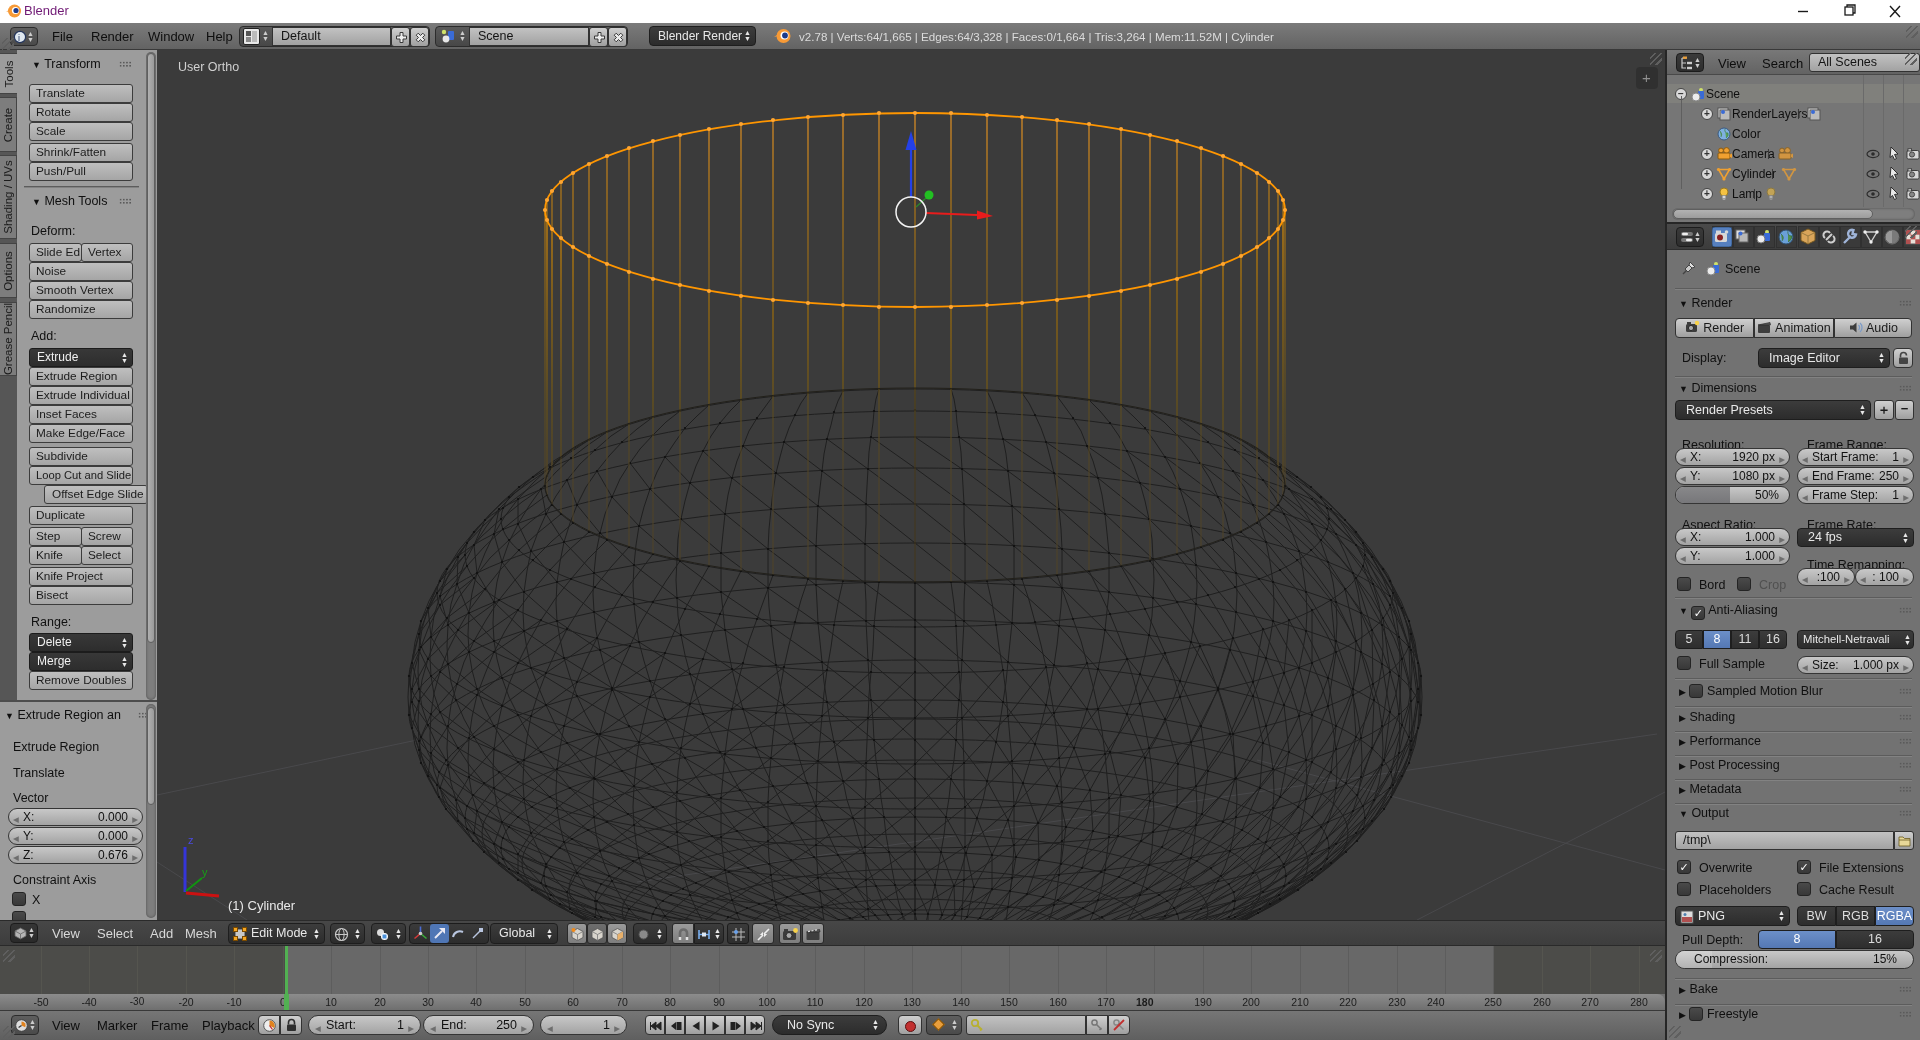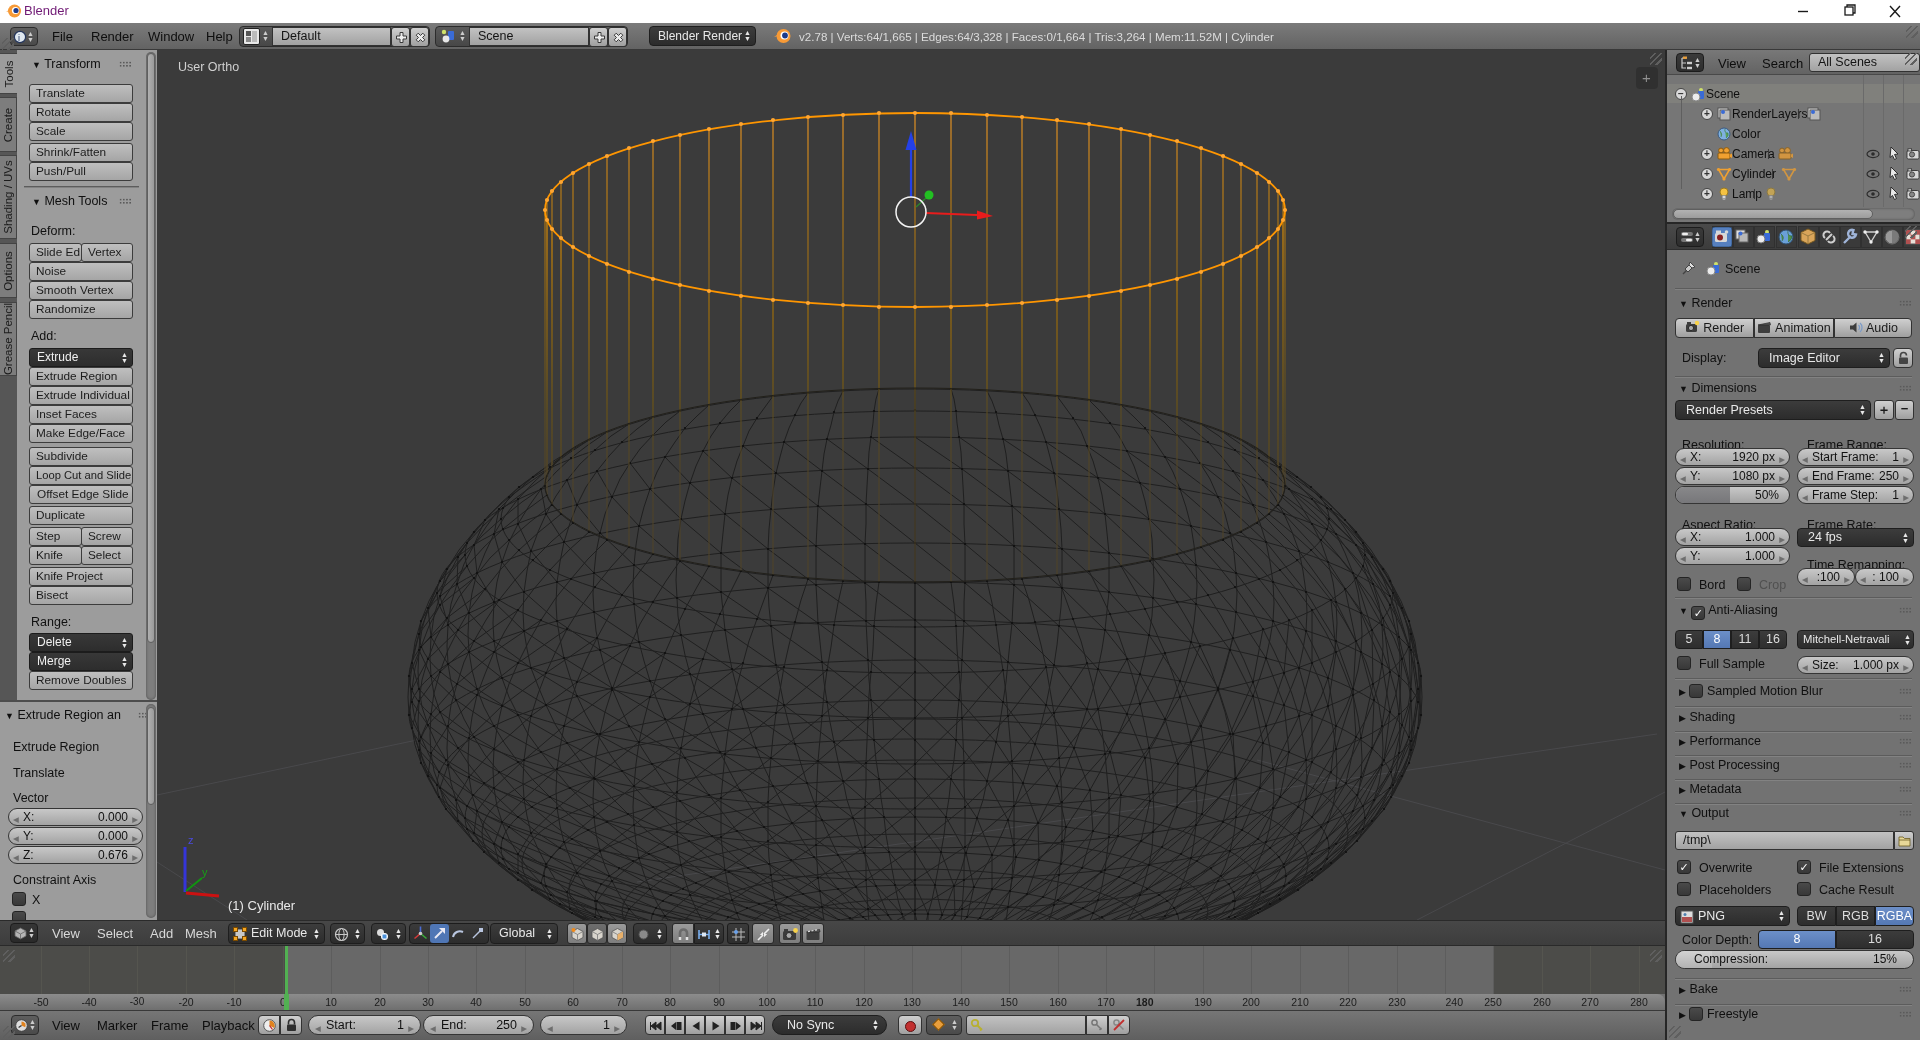--- a/index.html
+++ b/index.html
@@ -2514,21 +2514,21 @@
 <div class="tbtn" style="top:281px;left:29px;width:104px;">Smooth Vertex</div>
 <div class="tbtn" style="top:300px;left:29px;width:104px;">Randomize</div>
 <div class="lbl" style="left:31px;top:329px;">Add:</div>
 <div class="tdark" style="top:348px;left:29px;width:104px;">Extrude<div class="updnD">▲<br>▼</div></div>
 <div class="tbtn" style="top:367px;left:29px;width:104px;">Extrude Region</div>
 <div class="tbtn" style="top:386px;left:29px;width:104px;">Extrude Individual</div>
 <div class="tbtn" style="top:405px;left:29px;width:104px;">Inset Faces</div>
 <div class="tbtn" style="top:424px;left:29px;width:104px;">Make Edge/Face</div>
 <div class="tbtn" style="top:447px;left:29px;width:104px;">Subdivide</div>
 <div class="tbtn" style="top:466px;left:29px;width:104px;"><span style="font-size:11.2px">Loop Cut and Slide</span></div>
-<div class="tbtn" style="top:485px;left:29px;width:104px;padding-left:7px;">Offset Edge Slide</div>
+<div class="tbtn" style="top:485px;left:44px;width:104px;padding-left:7px;">Offset Edge Slide</div>
 <div class="tbtn" style="top:506px;left:29px;width:104px;">Duplicate</div>
 <div class="tbtn" style="top:527px;left:29px;width:53px;">Step</div>
 <div class="tbtn" style="top:527px;left:81px;width:52px;">Screw</div>
 <div class="tbtn" style="top:546px;left:29px;width:53px;">Knife</div>
 <div class="tbtn" style="top:546px;left:81px;width:52px;">Select</div>
 <div class="tbtn" style="top:567px;left:29px;width:104px;">Knife Project</div>
 <div class="tbtn" style="top:586px;left:29px;width:104px;">Bisect</div>
 <div class="lbl" style="left:31px;top:615px;">Range:</div>
 <div class="tdark" style="top:633px;left:29px;width:104px;">Delete<div class="updnD">▲<br>▼</div></div>
 <div class="tdark" style="top:652px;left:29px;width:104px;">Merge<div class="updnD">▲<br>▼</div></div>
@@ -2750,21 +2750,21 @@
 <div class="abs" style="left:943px;top:996px;width:36px;text-align:center;font-size:10.5px;color:#1c1c1c;">140</div>
 <div class="abs" style="left:991px;top:996px;width:36px;text-align:center;font-size:10.5px;color:#1c1c1c;">150</div>
 <div class="abs" style="left:1040px;top:996px;width:36px;text-align:center;font-size:10.5px;color:#1c1c1c;">160</div>
 <div class="abs" style="left:1088px;top:996px;width:36px;text-align:center;font-size:10.5px;color:#1c1c1c;">170</div>
 <div class="abs" style="left:1136px;top:996px;width:36px;text-align:left;font-size:10.5px;color:#1c1c1c;font-weight:bold;">180</div>
 <div class="abs" style="left:1185px;top:996px;width:36px;text-align:center;font-size:10.5px;color:#1c1c1c;">190</div>
 <div class="abs" style="left:1233px;top:996px;width:36px;text-align:center;font-size:10.5px;color:#1c1c1c;">200</div>
 <div class="abs" style="left:1282px;top:996px;width:36px;text-align:center;font-size:10.5px;color:#1c1c1c;">210</div>
 <div class="abs" style="left:1330px;top:996px;width:36px;text-align:center;font-size:10.5px;color:#1c1c1c;">220</div>
 <div class="abs" style="left:1379px;top:996px;width:36px;text-align:center;font-size:10.5px;color:#1c1c1c;">230</div>
-<div class="abs" style="left:1427px;top:996px;width:36px;text-align:right;font-size:10.5px;color:#1c1c1c;">240</div>
+<div class="abs" style="left:1427px;top:996px;width:36px;text-align:left;font-size:10.5px;color:#1c1c1c;">240</div>
 <div class="abs" style="left:1475px;top:996px;width:36px;text-align:center;font-size:10.5px;color:#1c1c1c;">250</div>
 <div class="abs" style="left:1524px;top:996px;width:36px;text-align:center;font-size:10.5px;color:#1c1c1c;">260</div>
 <div class="abs" style="left:1572px;top:996px;width:36px;text-align:center;font-size:10.5px;color:#1c1c1c;">270</div>
 <div class="abs" style="left:1621px;top:996px;width:36px;text-align:center;font-size:10.5px;color:#1c1c1c;">280</div>
 <div class="abs" style="left:284px;top:994px;width:5px;height:16px;background:#52b052;"></div>
 <div class="tlhead"></div>
 <div class="abs" style="left:11px;top:1015px;width:28px;height:20px;background:linear-gradient(#5e5e5e,#4a4a4a);border:1px solid #2c2c2c;border-radius:4px;">
     <svg class="abs" style="left:2px;top:2px" width="15" height="15" viewBox="0 0 15 15">
       <circle cx="7.5" cy="7.5" r="5.8" fill="#ddd" stroke="#444" stroke-width="1"></circle>
       <path d="M7.5 7.5 L7.5 3.4 A4.1 4.1 0 0 1 11.2 9.3 Z" fill="#e0821e"></path>
@@ -3220,21 +3220,21 @@
 <div class="chk" style="left:1797px;top:882px;"></div>
 <div class="lbl" style="left:1819px;top:883px;color:#101010;">Cache Result</div>
 <div class="abs darkdrop" style="left:1675px;top:906px;width:115px;height:20px;border-radius:4px;font-size:12.5px;line-height:18px;"><svg class="abs" style="left:4px;top:3px" width="14" height="14" viewBox="0 0 14 14">
       <rect x="1" y="1" width="12" height="12" fill="#ddd" stroke="#555"></rect>
       <rect x="2" y="7" width="10" height="5" fill="#b05050"></rect>
       <circle cx="5" cy="4.5" r="1.5" fill="#5080b0"></circle>
     </svg><span style="margin-left:22px;">PNG</span><div class="updnD">▲<br>▼</div></div>
 <div class="abs" style="left:1797px;top:906px;width:39px;height:20px;background:linear-gradient(#3c3c3c,#2e2e2e);border:1px solid #1e1e1e;border-radius:4px 0 0 4px;color:#ddd;font-size:12.5px;line-height:18px;text-align:center;">BW</div>
 <div class="abs" style="left:1836px;top:906px;width:39px;height:20px;background:linear-gradient(#3c3c3c,#2e2e2e);border:1px solid #1e1e1e;color:#ddd;font-size:12.5px;line-height:18px;text-align:center;">RGB</div>
 <div class="abs" style="left:1875px;top:906px;width:39px;height:20px;background:linear-gradient(#6c8fc8,#5478b4);border:1px solid #1e1e1e;border-radius:0 4px 4px 0;color:#fff;font-size:12.5px;line-height:18px;text-align:center;">RGBA</div>
-<div class="lbl" style="left:1682px;top:933px;">Color Depth:</div>
+<div class="lbl" style="left:1682px;top:933px;">Pull Depth:</div>
 <div class="abs" style="left:1758px;top:930px;width:78px;height:19px;background:linear-gradient(#6c8fc8,#5478b4);border:1px solid #1e1e1e;border-radius:4px 0 0 4px;color:#fff;font-size:12.5px;line-height:17px;text-align:center;">8</div>
 <div class="abs" style="left:1836px;top:930px;width:78px;height:19px;background:linear-gradient(#3c3c3c,#2e2e2e);border:1px solid #1e1e1e;border-radius:0 4px 4px 0;color:#ddd;font-size:12.5px;line-height:17px;text-align:center;">16</div>
 <div class="abs num" style="left:1675px;top:950px;width:239px;height:19px;overflow:hidden;border-radius:10px;">
     <span style="position:absolute;left:0;top:0;width:36px;height:100%;background:linear-gradient(#d2d2d2,#b2b2b2);"></span>
     <span style="position:absolute;left:18px;">Compression:</span>
     <span style="position:absolute;right:16px;">15%</span>
   </div>
 <div class="sep" style="left:1675px;top:978px;width:237px;"></div>
 <div class="phead" style="left:1679px;top:982px;"><span style="font-size:9px;">▶</span> Bake</div>
 <div class="dots" style="left:1899px;top:986px;"></div>

